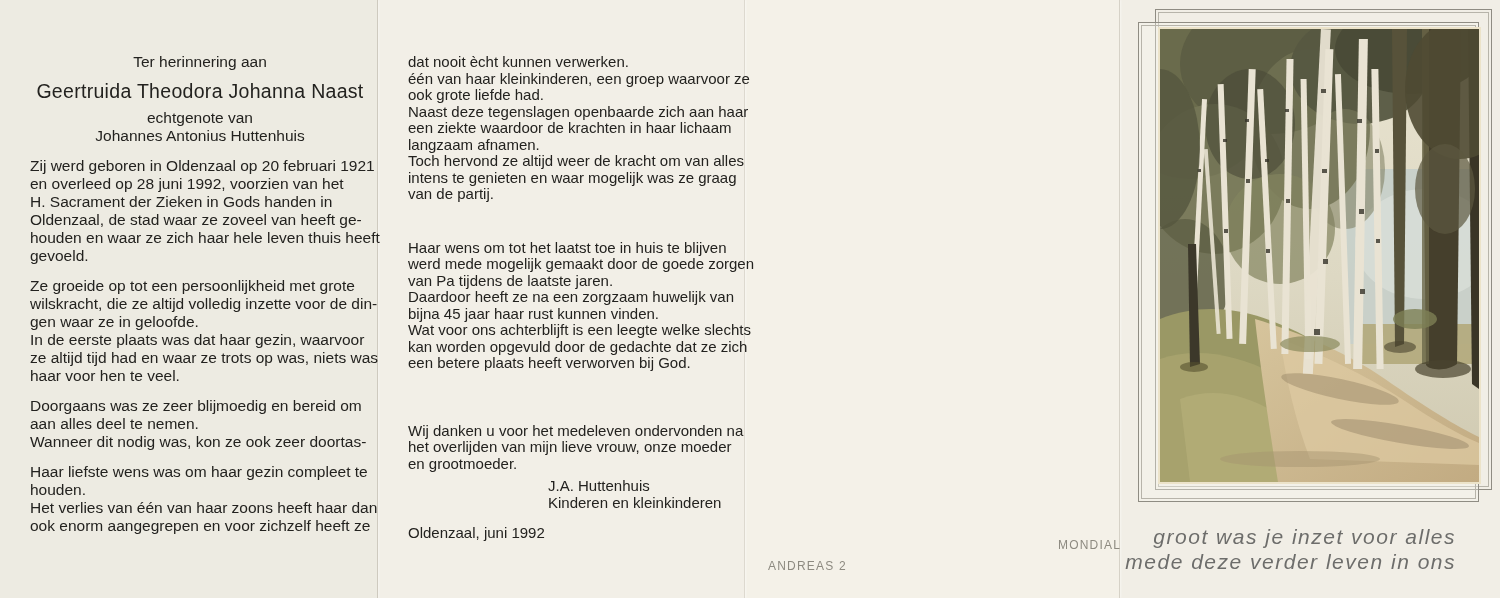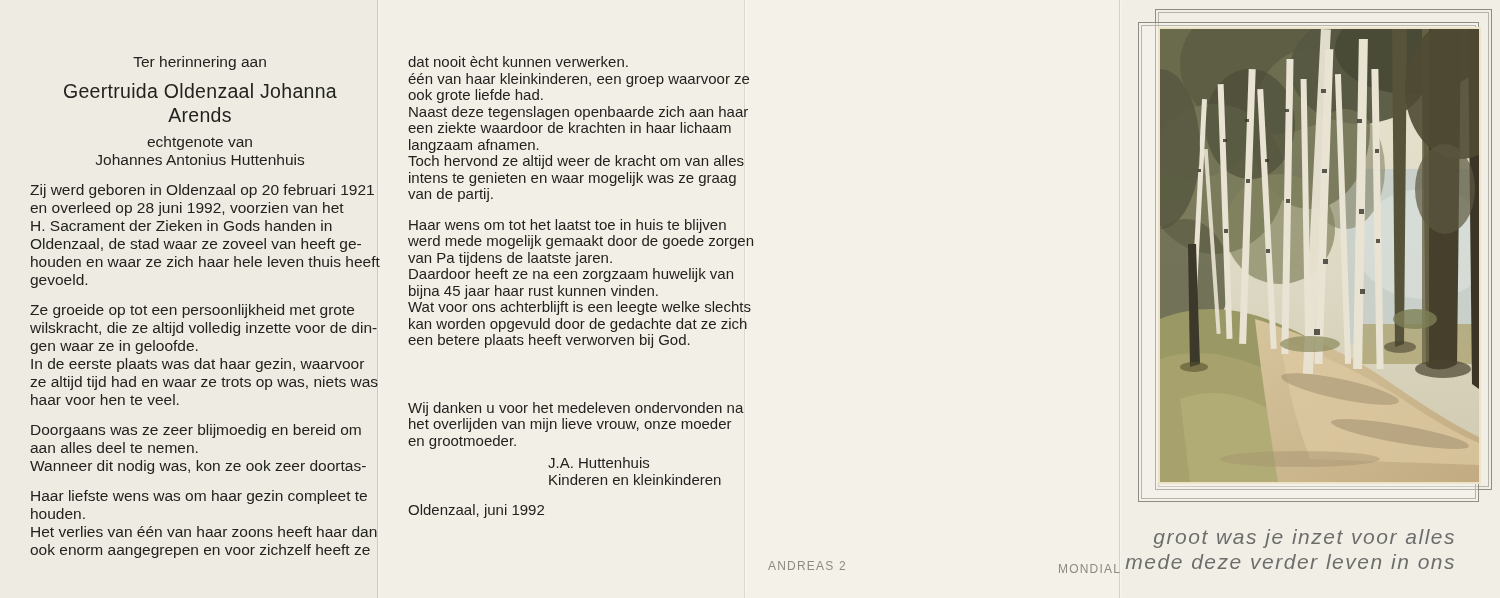--- a/index.html
+++ b/index.html
@@ -26,30 +26,30 @@
   .intro-line { font-size:15.5px; }
   .deceased-name { font-size:19.5px; line-height:24px; margin-top:8px; letter-spacing:.3px; }
   .spouse-intro { margin-top:6px; }
   .para { margin-top:12px; }
   .tline { white-space:nowrap; }
 
   
   .page-mid { position:absolute; left:408px; top:54px; width:336px;
               font-size:15px; line-height:16.5px; }
   .page-mid .para-a { margin-top:0; }
-  .page-mid .para-b { margin-top:14px; }
+  .page-mid .para-b { margin-top:37px; }
   .page-mid .para-c { margin-top:51px; }
   .signature { margin-top:6px; margin-left:140px; }
   .dateline { margin-top:14px; }
 
   
   .printer-mark { position:absolute; font-size:12px; letter-spacing:1.2px;
                   color:#8d8a80; }
   .mark-left  { left:768px; top:559px; }
-  .mark-right { left:1058px; top:562px; }
+  .mark-right { left:1058px; top:538px; }
 
   
   .frame-rect { position:absolute; border:1px solid #8f8c83; }
   .frame-rect .inner { position:absolute; inset:2px; border:1px solid #b7b4aa; }
   .rect-back  { left:1155px; top:9px;  width:335px; height:479px; }
   .rect-front { left:1138px; top:22px; width:339px; height:478px; background:rgba(247,245,238,.35); }
   .photo { position:absolute; left:1158px; top:27px; width:319px; height:453px;
            border:2px solid #ece3c9; box-shadow:0 0 0 1px #d9d2b8 inset; }
   .photo svg { display:block; width:100%; height:100%; }
 
@@ -66,21 +66,21 @@
   <div class="panel panel-2"></div>
   <div class="panel panel-3"></div>
   <div class="panel panel-4"></div>
   <div class="fold fold-1"></div>
   <div class="fold fold-2"></div>
   <div class="fold fold-3"></div>
 
   <div class="page-left">
     <div class="hdr">
       <div class="intro-line">Ter herinnering aan</div>
-      <div class="deceased-name">Geertruida Oldenzaal Johanna Arends</div>
+      <div class="deceased-name">Geertruida Theodora Johanna Naast</div>
       <div class="spouse-intro">echtgenote van</div>
       <div class="spouse-name">Johannes Antonius Huttenhuis</div>
     </div>
     <div class="para">
         <div class="tline">Zij werd geboren in Oldenzaal op 20 februari 1921</div>
         <div class="tline">en overleed op 28 juni 1992, voorzien van het</div>
         <div class="tline">H. Sacrament der Zieken in Gods handen in</div>
         <div class="tline">Oldenzaal, de stad waar ze zoveel van heeft ge-</div>
         <div class="tline">houden en waar ze zich haar hele leven thuis heeft</div>
         <div class="tline">gevoeld.</div>

